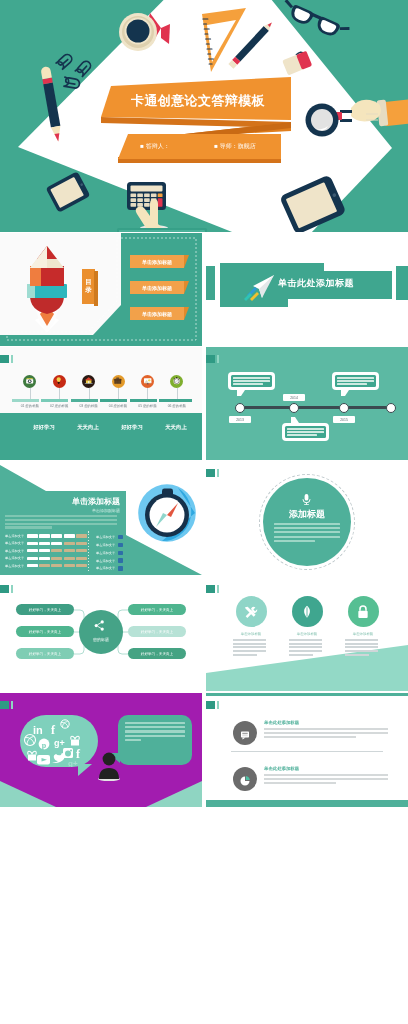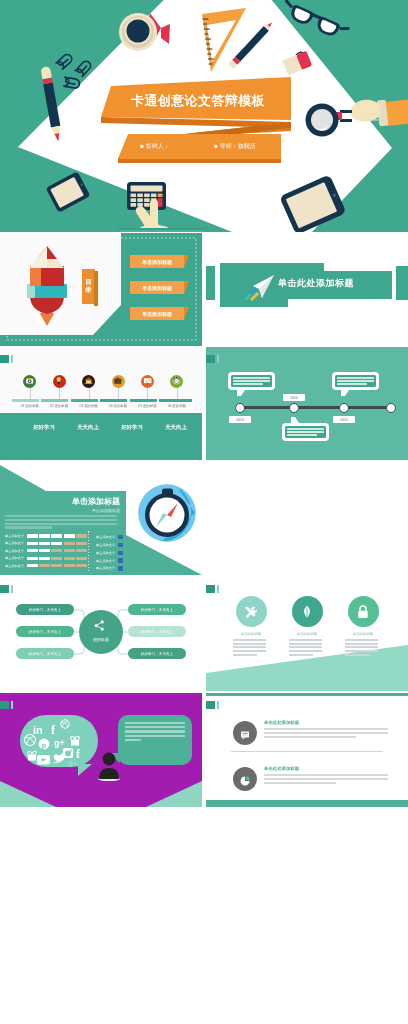--- a/index.html
+++ b/index.html
@@ -546,20 +546,39 @@
           <span>单击添加文字</span>
           <span class="cb"></span>
         </div>
         <div class="chk">
           <span>单击添加文字</span>
           <span class="cb"></span>
         </div>
       </div>
 </div>
 
+<div class="slide R r4" id="s7">
+  <div class="logo"></div>
+  <div class="ring"></div>
+  <div class="disc"></div>
+  <svg class="mic" width="13" height="13" viewBox="0 0 24 24">
+    <rect x="8.5" y="2" width="7" height="12" rx="3.5" fill="#fff"></rect>
+    <path d="M5.5,11.5 a6.5,6.5 0 0 0 13,0" fill="none" stroke="#fff" stroke-width="1.8"></path>
+    <rect x="11.2" y="17" width="1.6" height="4" fill="#fff"></rect>
+    <rect x="7.5" y="20.6" width="9" height="1.7" rx=".7" fill="#fff"></rect>
+  </svg>
+  <div class="ct">添加标题</div>
+  <div class="ctext">
+    <div class="ln"></div>
+        <div class="ln"></div>
+        <div class="ln"></div>
+    <div class="ln"></div>
+        <div class="ln" style="width:62%"></div>
+  </div>
+</div>
 
 <div class="slide L r5" id="s8">
   <div class="logo"></div>
   <svg width="202" height="114" viewBox="0 0 202 114" style="position:absolute;left:0;top:0">
     <g fill="none" stroke="#9ed6c6" stroke-width=".8">
       <path d="M74,33 h6 q4,0 4,4 v14"></path>
       <path d="M74,55 h10"></path>
       <path d="M74,77 h6 q4,0 4,-4 v-14"></path>
       <path d="M128,33 h-6 q-4,0 -4,4 v14"></path>
       <path d="M128,55 h-10"></path>

